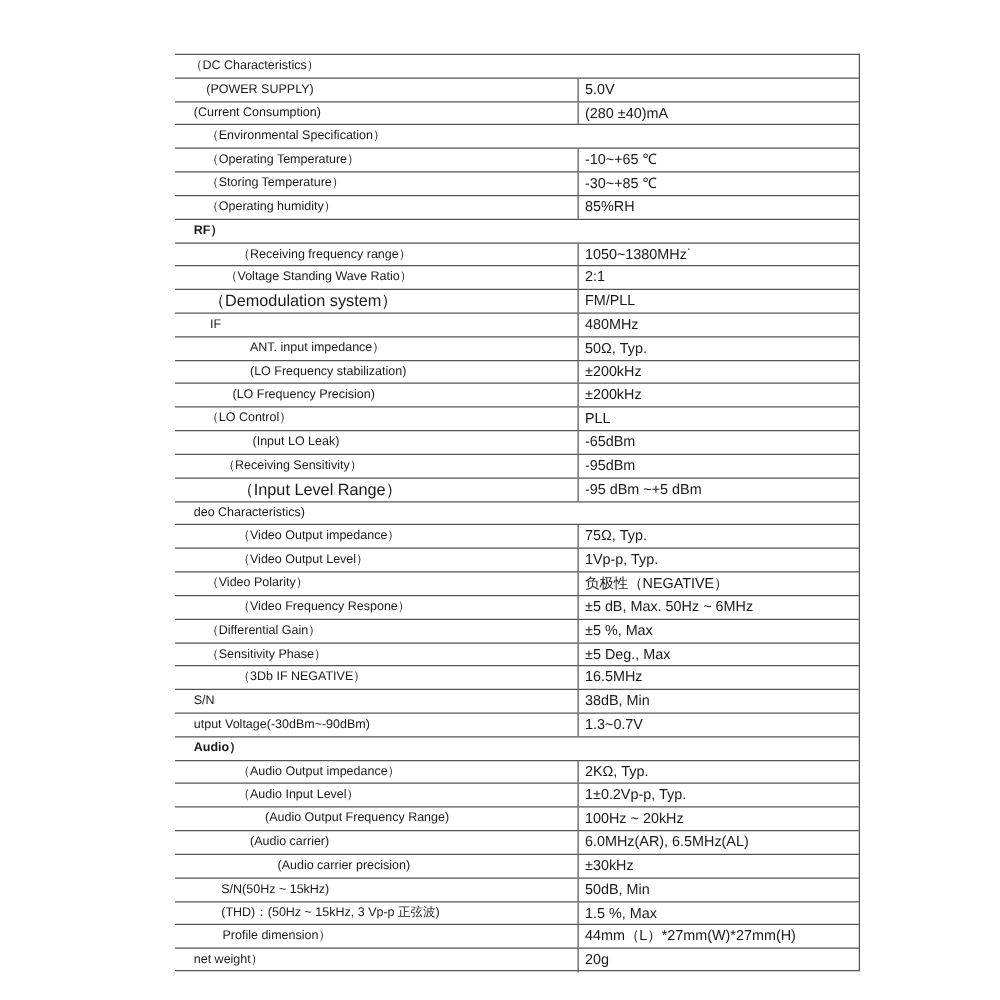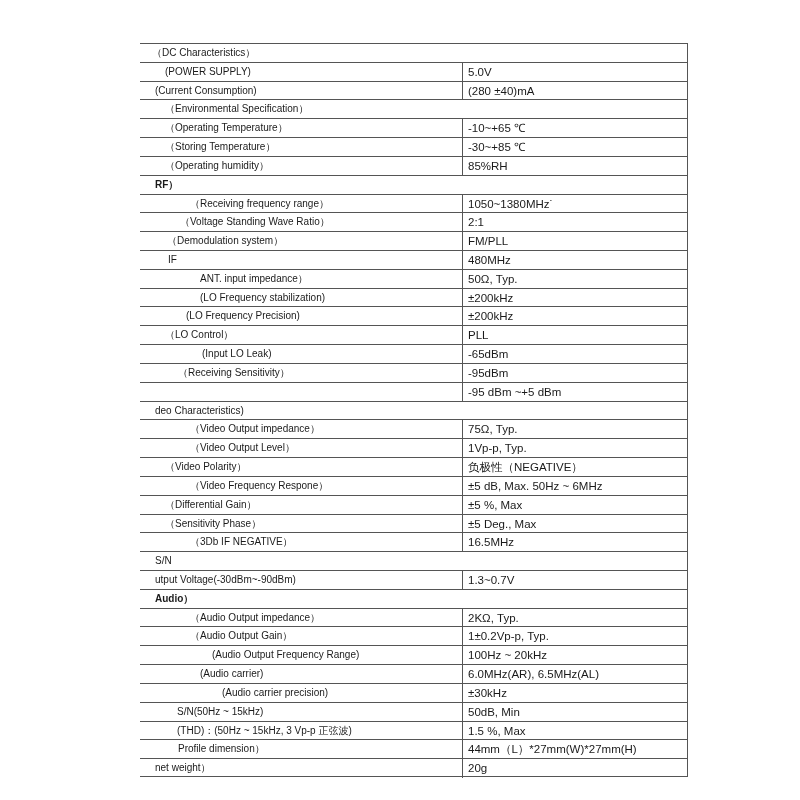--- a/index.html
+++ b/index.html
@@ -7,21 +7,21 @@
            font-family: "Liberation Sans", sans-serif; color: #1a1a1a; }
     .sheet { position: absolute; left: 140px; top: 43px; width: 548px; height: 734px;
              border-top: 1.5px solid #555; border-right: 1.5px solid #555; border-bottom: 1.5px solid #555; box-sizing: border-box; }
     .row { position: absolute; left: 0; right: 0; height: 18.82px; box-sizing: border-box;
            border-bottom: 1.5px solid #555; }
     .row:last-child { border-bottom: none; }
     .cell-l { position: absolute; top: 0; bottom: 0; left: 0; width: 322px; white-space: nowrap; overflow: hidden;
               font-size: 10px; line-height: 18px; }
     .cell-r { position: absolute; top: 0; bottom: 0; left: 322px; right: 0; padding-left: 5px;
               border-left: 1.5px solid #555; font-size: 11.5px; line-height: 18px; white-space: nowrap; }
-    .small { font-size: 10px; }
+    .small { font-size: 13px; }
     .bold { font-weight: bold; }
   </style>
 </head>
 <body>
 
 <div class="sheet" id="sheet">
     <div class="row section" style="top: 0px; height: 18.8205px;">
       <div class="cell-l" style="padding-left: 12px;">（DC Characteristics）</div>
     </div>
     <div class="row" style="top: 18.8205px; height: 18.8205px;">
@@ -84,20 +84,21 @@
     </div>
     <div class="row" style="top: 301.128px; height: 18.8205px;">
       <div class="cell-l" style="padding-left: 62px;">(Input LO Leak)</div>
       <div class="cell-r">-65dBm</div>
     </div>
     <div class="row" style="top: 319.949px; height: 18.8205px;">
       <div class="cell-l" style="padding-left: 38px;">（Receiving Sensitivity）</div>
       <div class="cell-r">-95dBm</div>
     </div>
     <div class="row" style="top: 338.769px; height: 18.8205px;">
+      <div class="cell-l small" style="padding-left: 50px;">（Input Level Range）</div>
       <div class="cell-r">-95 dBm ~+5 dBm</div>
     </div>
     <div class="row section" style="top: 357.59px; height: 18.8205px;">
       <div class="cell-l" style="padding-left: 15px;">deo Characteristics)</div>
     </div>
     <div class="row" style="top: 376.41px; height: 18.8205px;">
       <div class="cell-l" style="padding-left: 50px;">（Video Output impedance）</div>
       <div class="cell-r">75Ω, Typ.</div>
     </div>
     <div class="row" style="top: 395.231px; height: 18.8205px;">
@@ -119,34 +120,35 @@
     <div class="row" style="top: 470.513px; height: 18.8205px;">
       <div class="cell-l" style="padding-left: 25px;">（Sensitivity Phase）</div>
       <div class="cell-r">±5 Deg., Max</div>
     </div>
     <div class="row" style="top: 489.333px; height: 18.8205px;">
       <div class="cell-l" style="padding-left: 50px;">（3Db IF NEGATIVE）</div>
       <div class="cell-r">16.5MHz</div>
     </div>
     <div class="row" style="top: 508.154px; height: 18.8205px;">
       <div class="cell-l" style="padding-left: 15px;">S/N</div>
+      <div class="cell-r">38dB, Min</div>
     </div>
     <div class="row" style="top: 526.974px; height: 18.8205px;">
       <div class="cell-l" style="padding-left: 15px;">utput Voltage(-30dBm~-90dBm)</div>
       <div class="cell-r">1.3~0.7V</div>
     </div>
     <div class="row section" style="top: 545.795px; height: 18.8205px;">
       <div class="cell-l bold" style="padding-left: 15px;">Audio）</div>
     </div>
     <div class="row" style="top: 564.615px; height: 18.8205px;">
       <div class="cell-l" style="padding-left: 50px;">（Audio Output impedance）</div>
       <div class="cell-r">2KΩ, Typ.</div>
     </div>
     <div class="row" style="top: 583.436px; height: 18.8205px;">
-      <div class="cell-l" style="padding-left: 50px;">（Audio Output Gain）</div>
+      <div class="cell-l" style="padding-left: 50px;">（Audio Input Level）</div>
       <div class="cell-r">1±0.2Vp-p, Typ.</div>
     </div>
     <div class="row" style="top: 602.256px; height: 18.8205px;">
       <div class="cell-l" style="padding-left: 72px;">(Audio Output Frequency Range)</div>
       <div class="cell-r">100Hz ~ 20kHz</div>
     </div>
     <div class="row" style="top: 621.077px; height: 18.8205px;">
       <div class="cell-l" style="padding-left: 60px;">(Audio carrier)</div>
       <div class="cell-r">6.0MHz(AR), 6.5MHz(AL)</div>
     </div>

